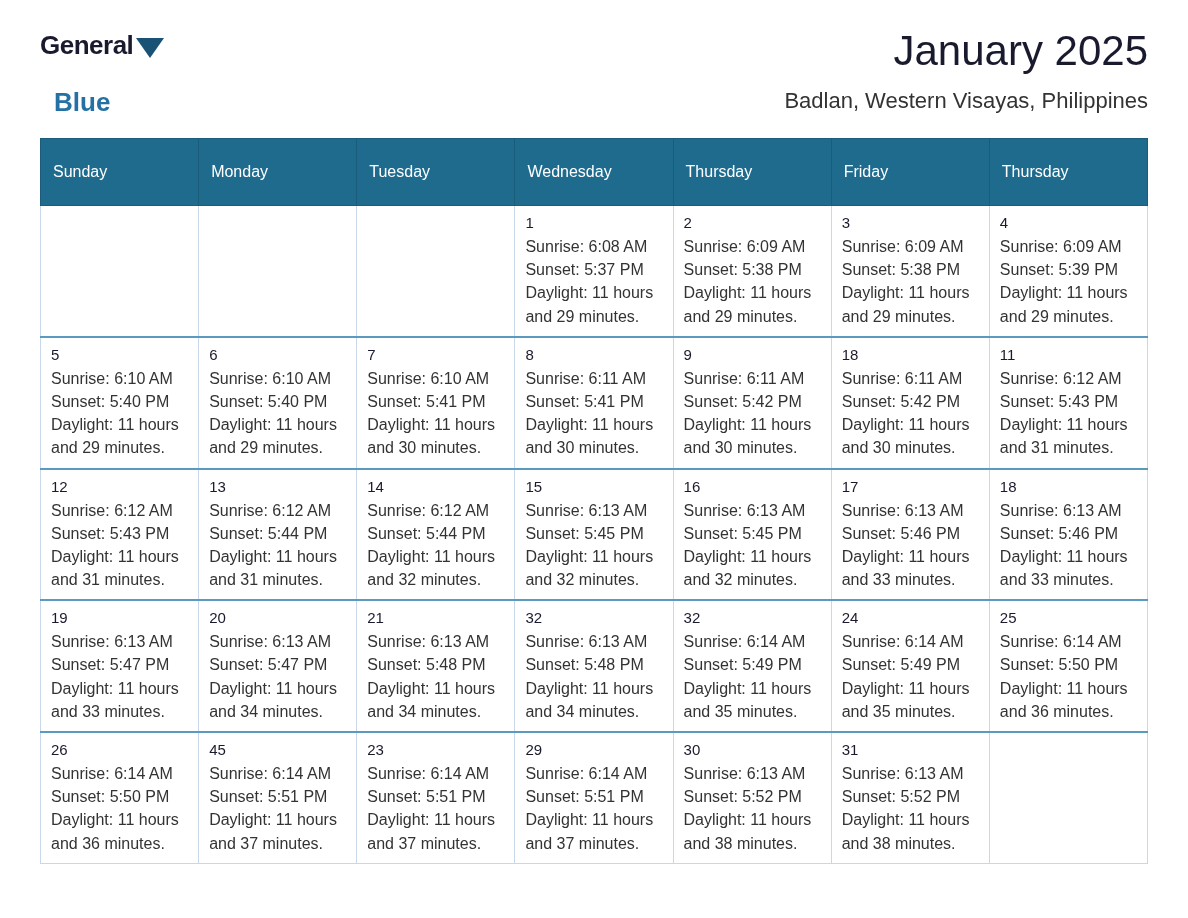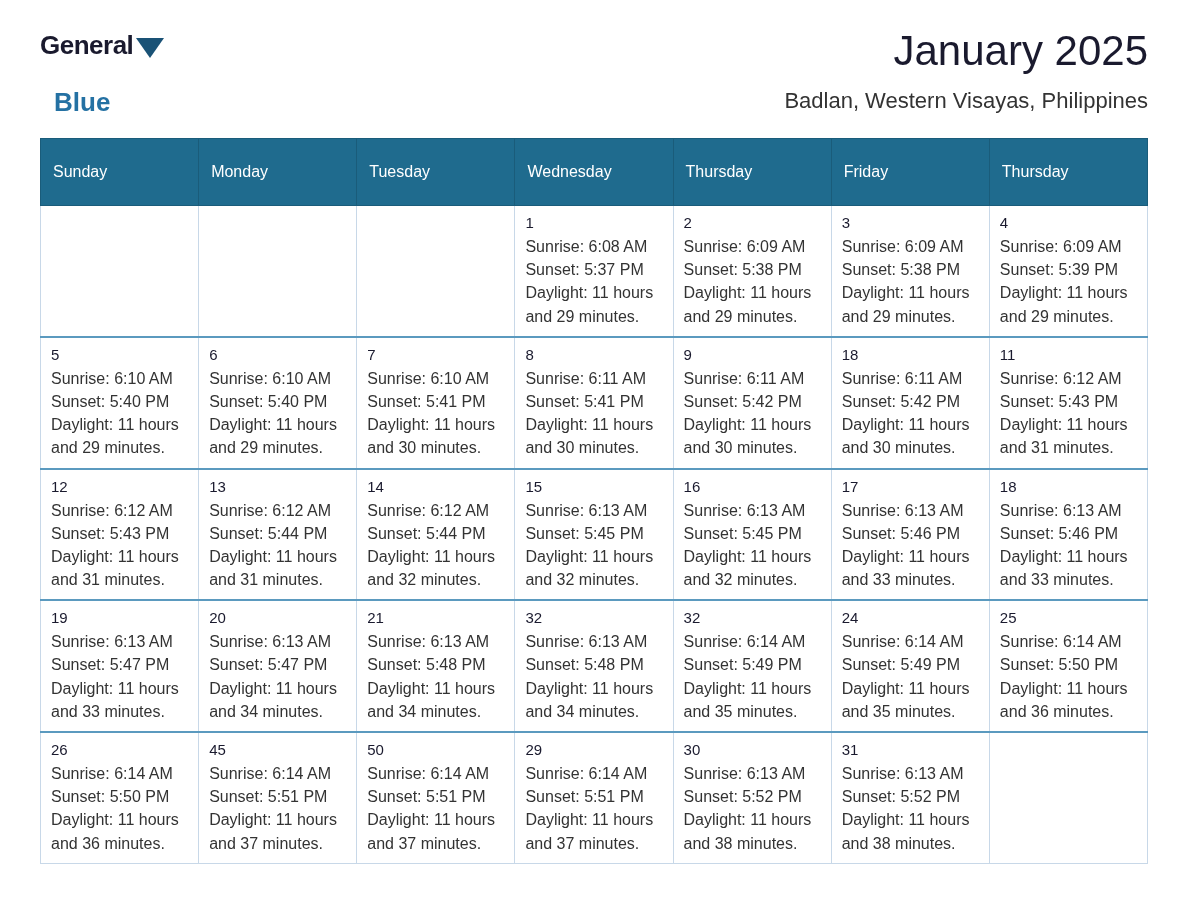--- a/index.html
+++ b/index.html
@@ -301,21 +301,21 @@
 Sunset: 5:50 PM
 Daylight: 11 hours and 36 minutes.</div>
         </td>
         <td>
           <span class="day-number">45</span>
           <div class="day-info" style="white-space: pre-line;">Sunrise: 6:14 AM
 Sunset: 5:51 PM
 Daylight: 11 hours and 37 minutes.</div>
         </td>
         <td>
-          <span class="day-number">50</span>
+          <span class="day-number">23</span>
           <div class="day-info" style="white-space: pre-line;">Sunrise: 6:14 AM
 Sunset: 5:51 PM
 Daylight: 11 hours and 37 minutes.</div>
         </td>
         <td>
           <span class="day-number">29</span>
           <div class="day-info" style="white-space: pre-line;">Sunrise: 6:14 AM
 Sunset: 5:51 PM
 Daylight: 11 hours and 37 minutes.</div>
         </td>

